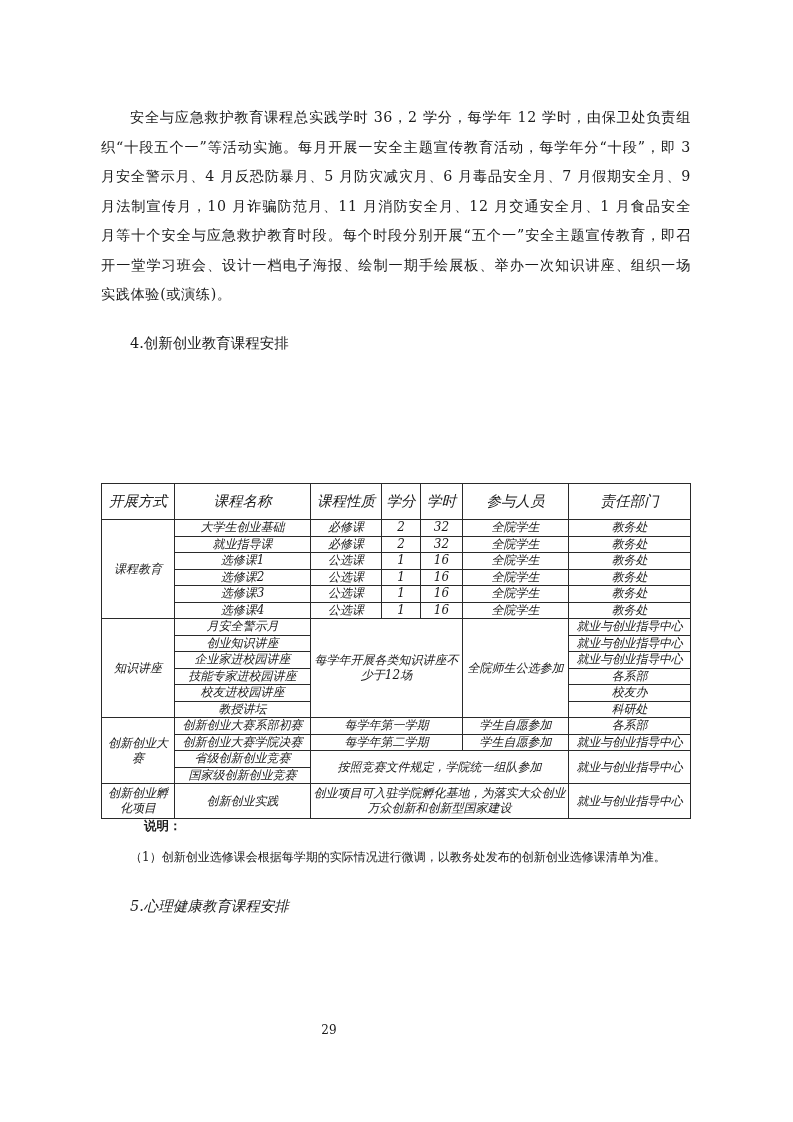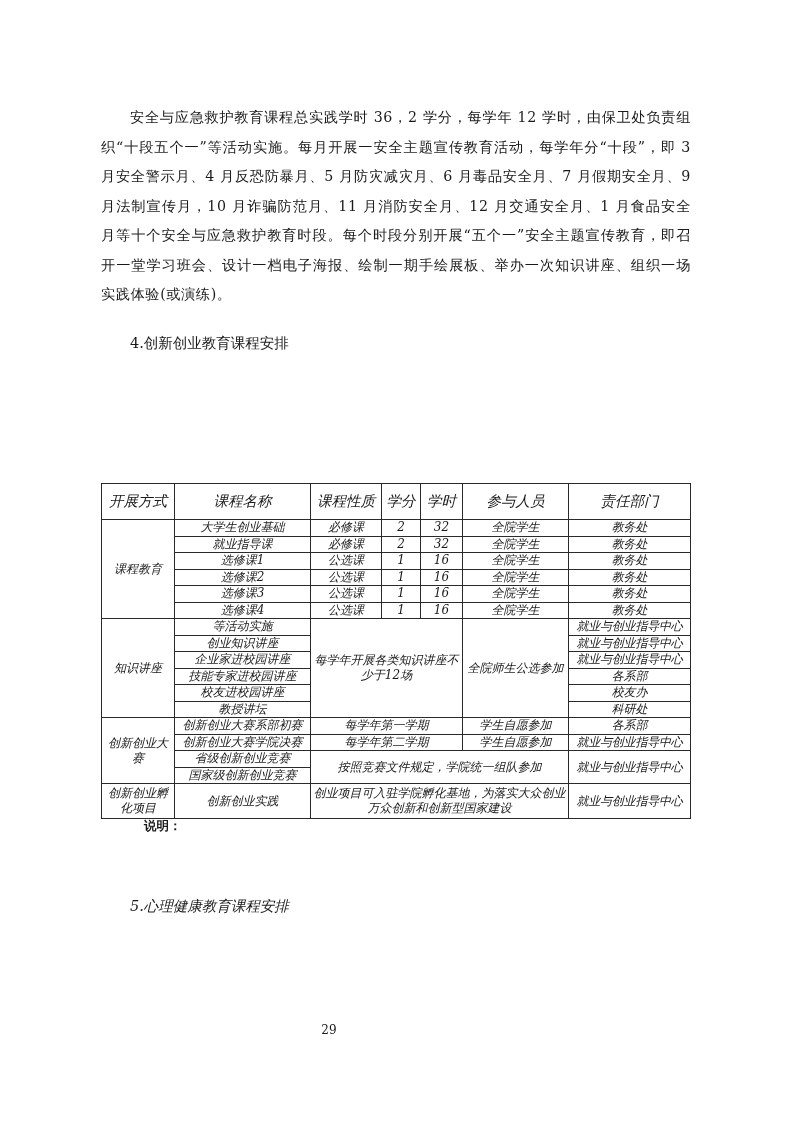--- a/index.html
+++ b/index.html
@@ -130,21 +130,21 @@
         <td>选修课4</td>
         <td>公选课</td>
         <td>1</td>
         <td>16</td>
         <td>全院学生</td>
         <td class="dept">教务处</td>
       </tr>
 
       <tr>
         <td rowspan="6">知识讲座</td>
-        <td>等活动实施</td>
+        <td>月安全警示月</td>
         <td colspan="3" rowspan="6">每学年开展各类知识讲座不少于12场</td>
         <td rowspan="6">全院师生公选参加</td>
         <td class="dept">就业与创业指导中心</td>
       </tr>
       <tr>
         <td>创业知识讲座</td>
         <td class="dept">就业与创业指导中心</td>
       </tr>
       <tr>
         <td>企业家进校园讲座</td>
@@ -188,18 +188,19 @@
       <tr>
         <td style="height:34px;">创新创业孵化项目</td>
         <td>创新创业实践</td>
         <td colspan="4">创业项目可入驻学院孵化基地，为落实大众创业万众创新和创新型国家建设</td>
         <td class="dept">就业与创业指导中心</td>
       </tr>
     </tbody>
   </table>
 
   <div class="note-title">说明：</div>
+  <p class="note">（1）创新创业选修课会根据每学期的实际情况进行微调，以教务处发布的创新创业选修课清单为准。</p>
 
   <p class="heading" style="top:897px;font-style:italic;">5.心理健康教育课程安排</p>
 
 
   <div class="page-number">29</div>
 </div>
 
 </body></html>

